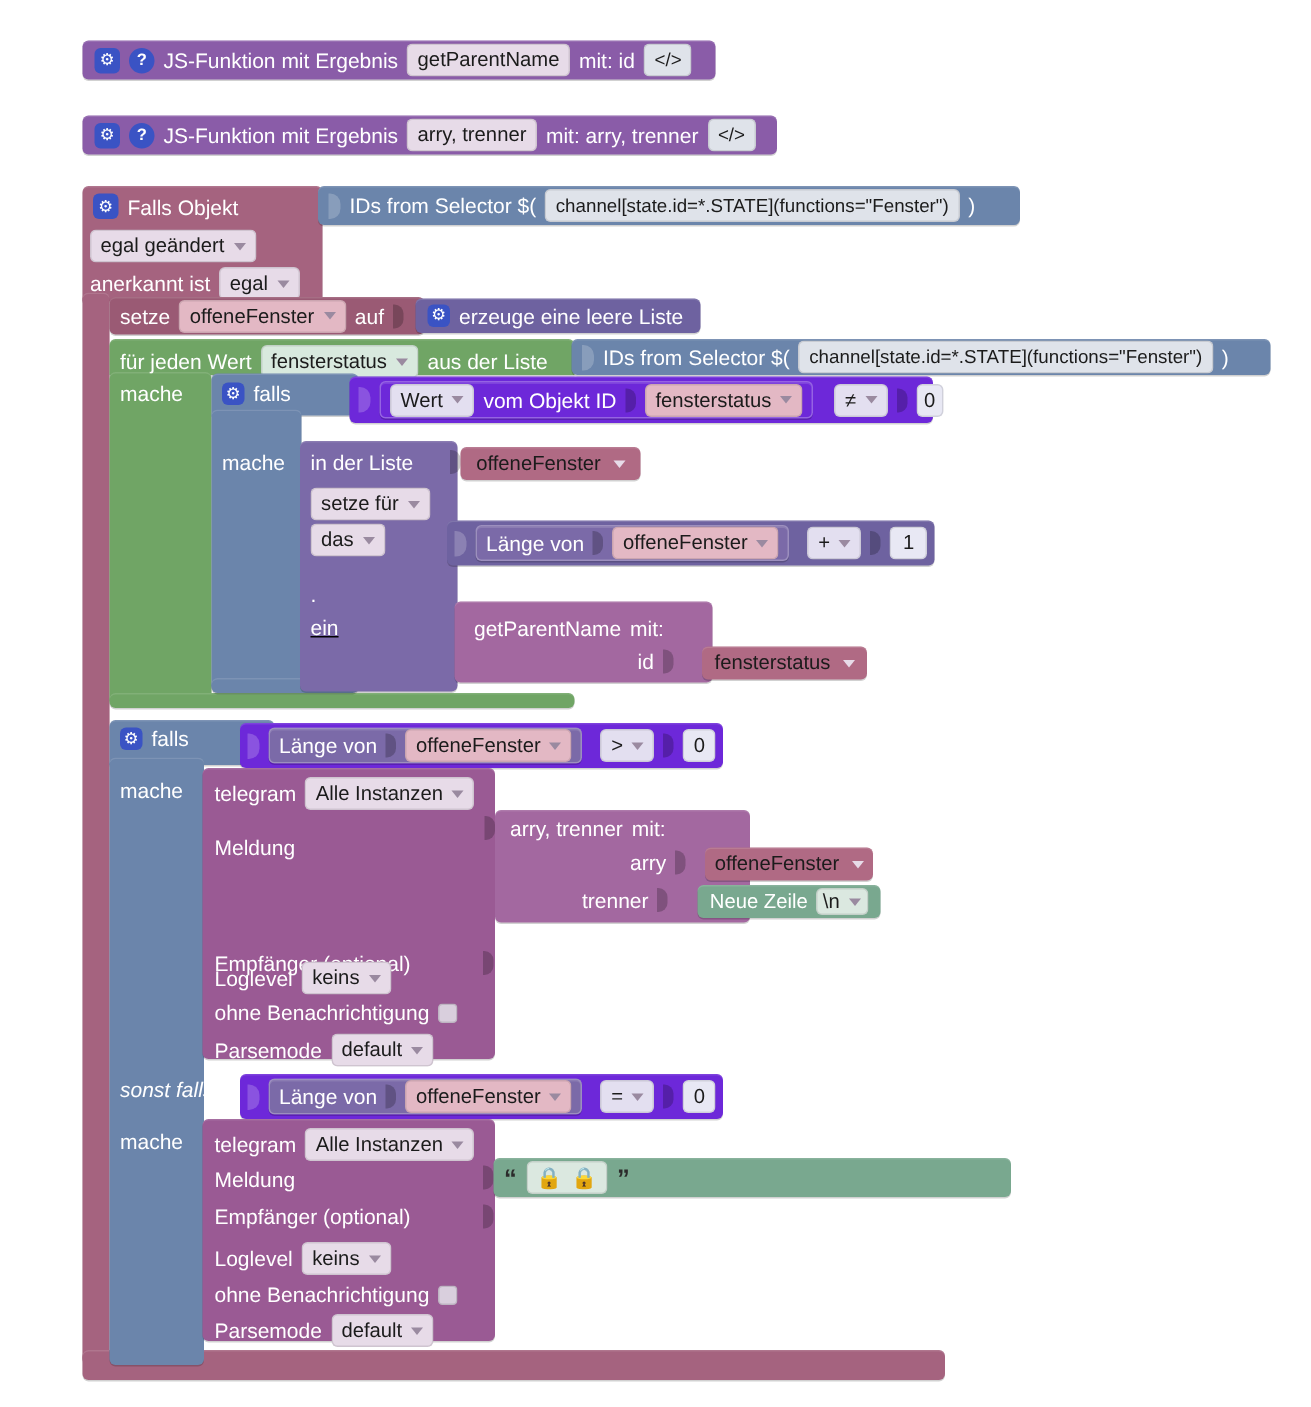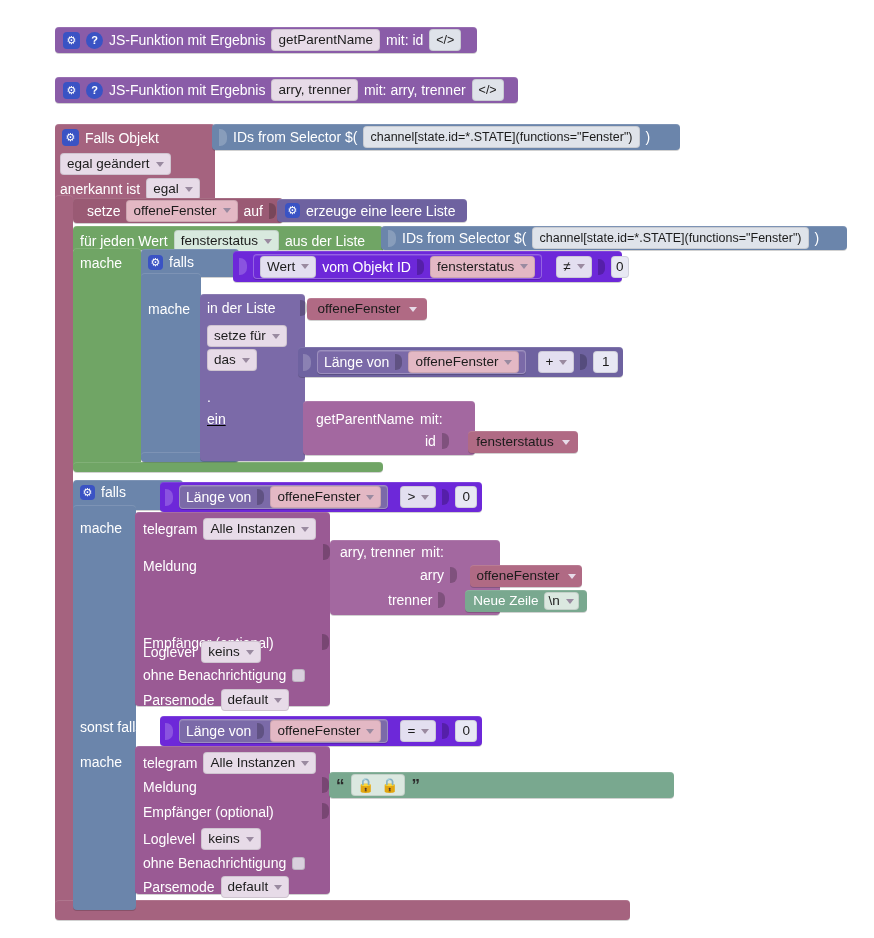--- a/index.html
+++ b/index.html
@@ -179,21 +179,21 @@
   </div>
   <div style="position:absolute; left:60px; top:178px;" class="row">
     <span class="lbl">anerkannt ist</span>
     <span class="fld">
       <span>egal</span>
         <i class="caret"></i>
     </span>
   </div>
 
   <div class="blk c-objdk" style="left:73px; top:198px; width:210px; height:25px; padding:0 7px;">
-    <div class="row" style="height:25px;justify-content:flex-end;">
+    <div class="row" style="height:25px;">
       <span class="lbl">setze</span>
       <span class="fld vard">
         <span>offeneFenster</span>
           <i class="caret"></i>
       </span>
       <span class="lbl">auf</span>
       <span class="plug"></span>
     </div>
   </div>
   <div class="blk c-purple2" style="left:277px; top:199px; width:190px; height:23px; padding:0 8px;">
@@ -421,21 +421,21 @@
     <span class="chk"></span>
   </div>
   <div style="position:absolute; left:143px; top:689px;" class="row">
     <span class="lbl">Parsemode</span>
     <span class="fld">
       <span>default</span>
         <i class="caret"></i>
     </span>
   </div>
 
-  <div style="position:absolute; left:80px; top:718px;">
+  <div style="position:absolute; left:80px; top:718px;font-style:italic;">
     <span class="lbl">sonst falls</span>
   </div>
   <div class="blk c-bluedk" style="left:160px; top:716px; width:322px; height:30px; padding:0 5px;">
     <div class="row" style="height:30px;">
       <span class="socket"></span>
       <span class="blk c-purple" style="position:static;display:inline-flex;align-items:center;gap:6px;padding:2px 6px;height:24px;border:1px solid rgba(255,255,255,.25);">
         <span class="lbl">Länge von</span>
         <span class="plug"></span>
         <span class="fld vard">
           <span>offeneFenster</span>

